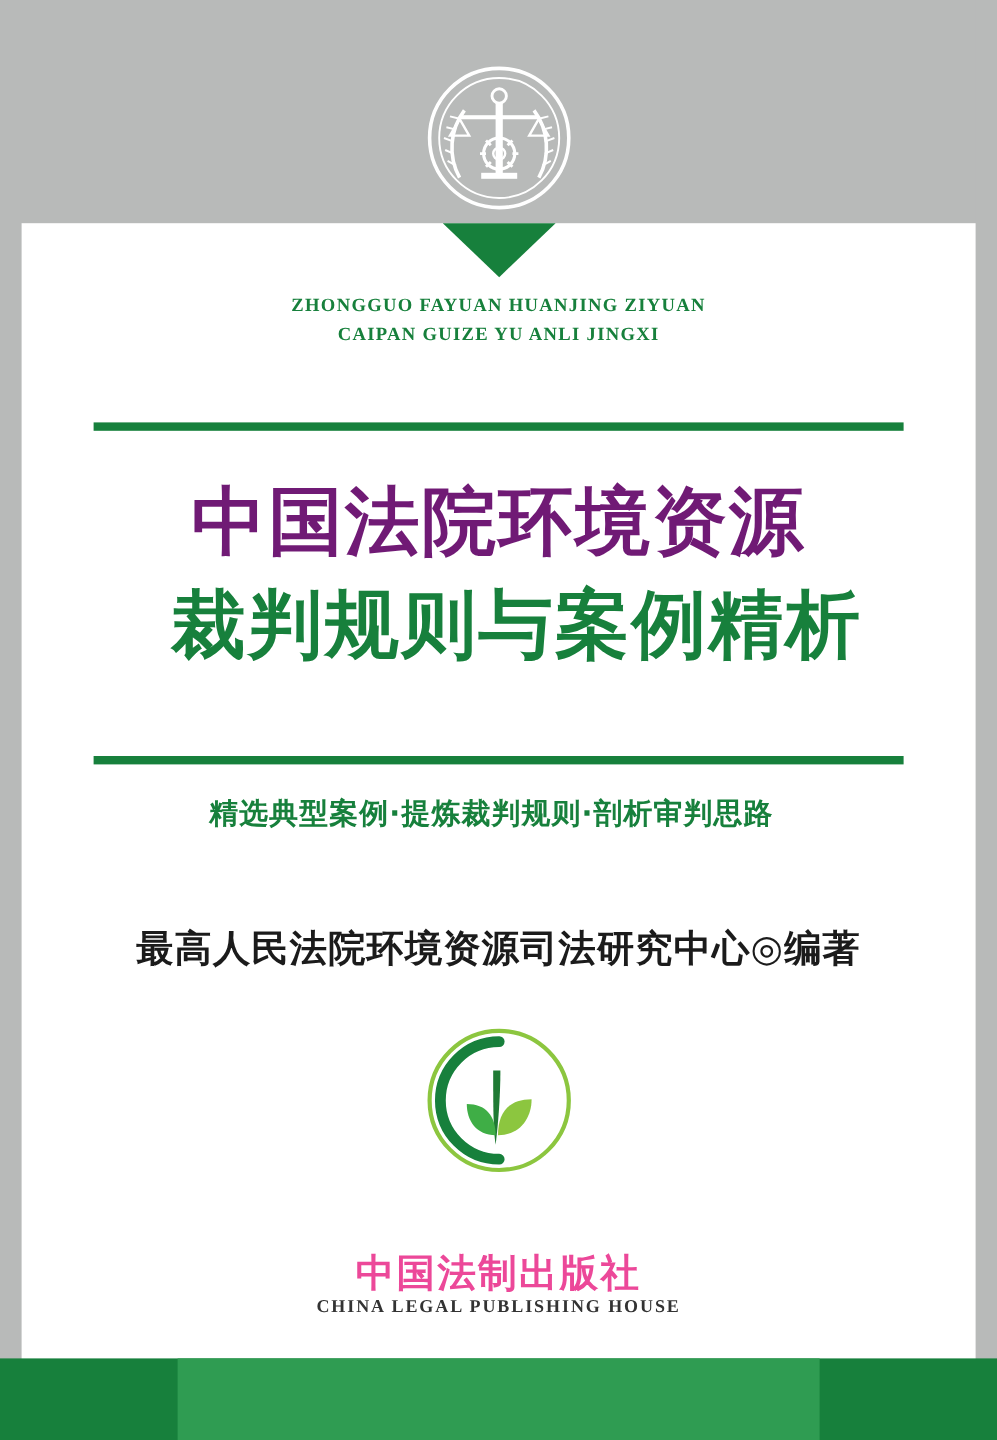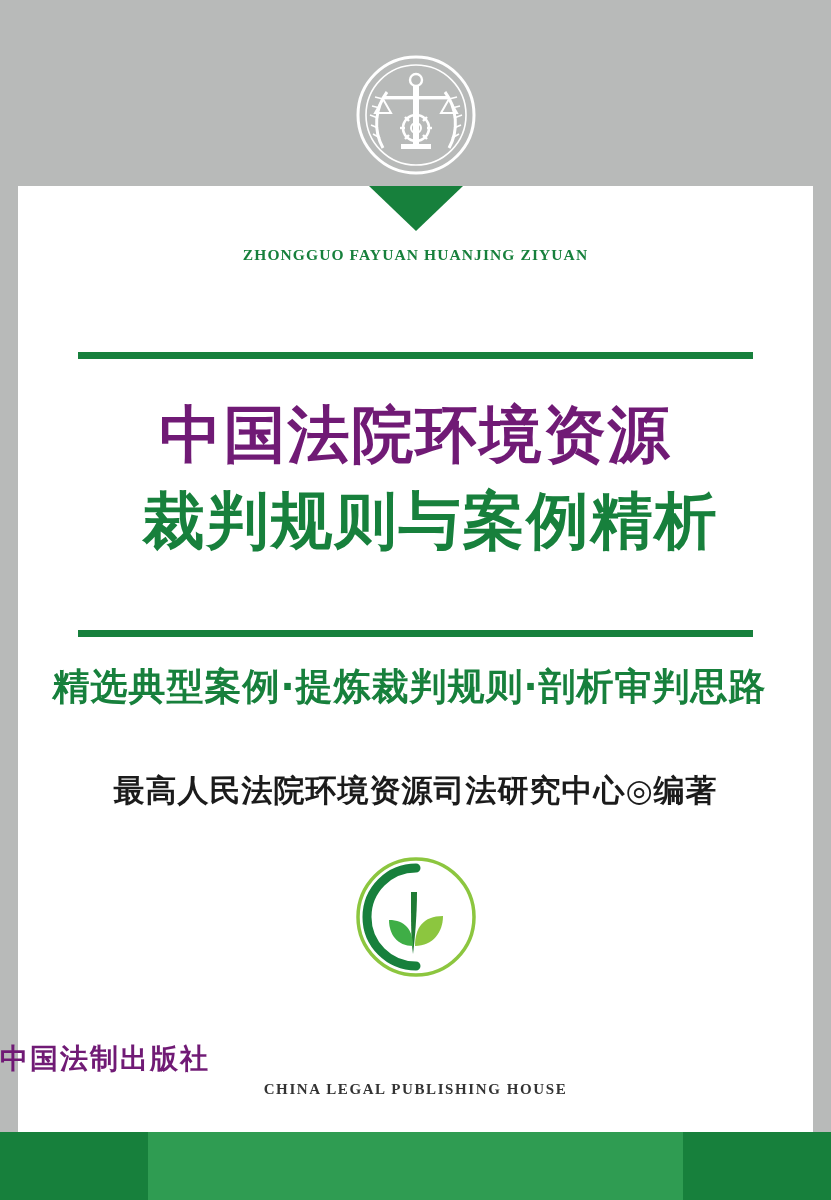--- a/index.html
+++ b/index.html
@@ -146,21 +146,21 @@
 
   
   .subtitle {
     position: absolute;
     left: 0;
     right: 12px;
     top: 662px;
     text-align: center;
     font-family: "DejaVu Sans", "Liberation Sans", sans-serif;
     font-weight: bold;
-    font-size: 37px;
+    font-size: 24px;
     letter-spacing: 1px;
     color: #17803c;
     white-space: nowrap;
   }
 
   
   .author {
     position: absolute;
     left: 0;
     right: 0;
@@ -183,26 +183,26 @@
     width: 126px;
     height: 126px;
   }
 
   
   .publisher-cn {
     position: absolute;
     left: 0;
     right: 0;
     top: 1040px;
-    text-align: left;
+    text-align: center;
     font-family: "DejaVu Serif", "Liberation Serif", serif;
     font-weight: bold;
-    font-size: 28px;
+    font-size: 32px;
     letter-spacing: 2px;
-    color: #701a75;
+    color: #ec4899;
     white-space: nowrap;
   }
   .publisher-en {
     position: absolute;
     left: 0;
     right: 0;
     top: 1081px;
     text-align: center;
     font-family: "Liberation Serif", serif;
     font-weight: bold;
@@ -262,20 +262,21 @@
         <path d="M74 65 l-4 4"></path>
           <path d="M56 83 l-4 4"></path>
       </g>
     </svg>
   </div>
 
   <div class="arrow"></div>
 
   <div class="pinyin">
     <div>ZHONGGUO FAYUAN HUANJING ZIYUAN</div>
+    <div>CAIPAN GUIZE YU ANLI JINGXI</div>
   </div>
 
   <div class="rule rule-top"></div>
 
   <div class="title-block">
     <div class="title-line">中国法院环境资源</div>
     <div class="title-line green">裁判规则与案例精析</div>
   </div>
 
   <div class="rule rule-bottom"></div>

